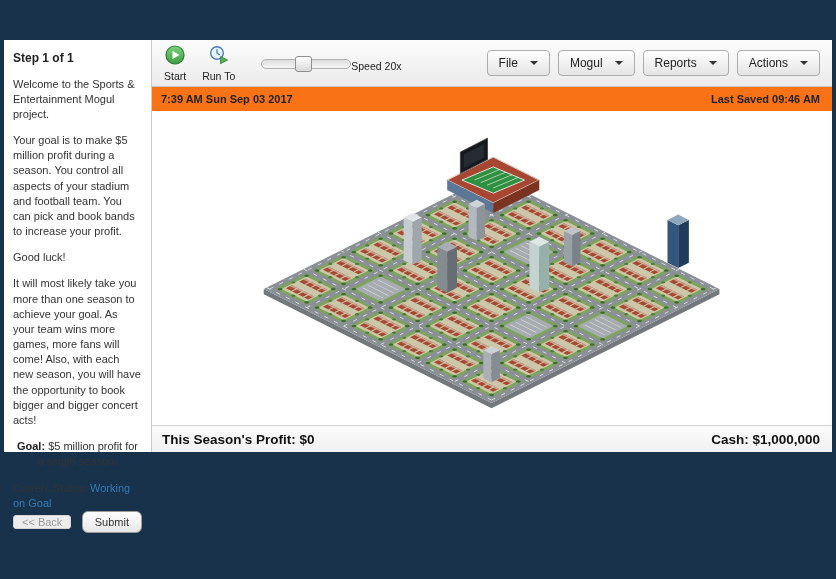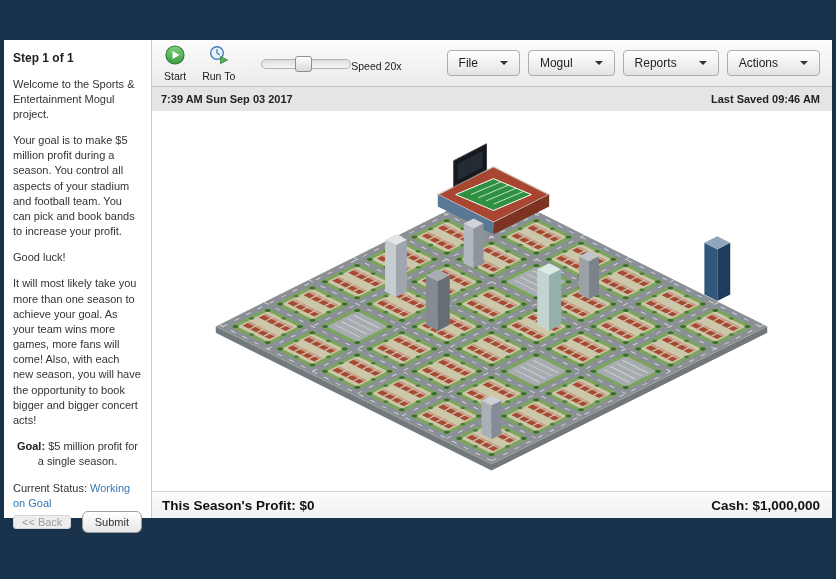--- a/index.html
+++ b/index.html
@@ -3,21 +3,21 @@
 <meta charset="utf-8">
 <style>
   html,body{margin:0;padding:0;}
   body{
     width:836px;height:579px;position:relative;overflow:hidden;
     background:#19324c;
     font-family:"Liberation Sans", sans-serif;
     -webkit-font-smoothing:antialiased;
   }
   .app-window{
-    position:absolute;left:4px;top:40px;width:828px;height:478px;
+    position:absolute;left:4px;top:40px;width:828px;height:412px;
     background:#ffffff;display:flex;box-sizing:border-box;
   }
   
   .sidebar{
     width:148px;min-width:148px;box-sizing:border-box;
     border-right:1px solid #cccccc;
     padding:10px 9px 8px 9px;
     display:flex;flex-direction:column;
     font-size:11px;color:#333;line-height:1.38;background:#fff;
   }
@@ -52,29 +52,29 @@
     width:88px;height:8px;border:1px solid #b2b2b2;border-radius:5px;
     background:linear-gradient(#dedede,#f5f5f5);position:relative;margin-top:3px;cursor:pointer;
   }
   .slider-handle{
     position:absolute;left:33px;top:-4px;width:15px;height:14px;
     background:linear-gradient(#ffffff,#d9d9d9);border:1px solid #8f8f8f;border-radius:3px;cursor:grab;
   }
   .slider-label{font-size:10.5px;color:#222;margin-top:4px;}
   .menus{margin-left:auto;display:flex;gap:8px;}
   .menu-btn{
-    display:flex;align-items:center;gap:22px;
+    display:flex;align-items:center;gap:12px;
     background:linear-gradient(#ffffff,#e4e4e4);
     border:1px solid #adadad;border-radius:4px;
     padding:5px 11px;font-size:12px;color:#222;cursor:pointer;font-family:inherit;
   }
   .caret{width:0;height:0;border-left:4px solid transparent;border-right:4px solid transparent;border-top:4px solid #333;}
   .datebar{
     height:24px;display:flex;align-items:center;justify-content:space-between;
-    padding:0 12px 0 9px;font-size:11px;font-weight:bold;color:#222;background:#e5e5e5;
+    padding:0 12px 0 9px;font-size:11px;font-weight:bold;color:#222;background:#f97316;
   }
   .canvas{flex:1;position:relative;background:#ffffff;overflow:hidden;}
   .canvas svg{position:absolute;left:0;top:0;width:100%;height:100%;}
   .bottombar{
     height:27px;box-sizing:border-box;border-top:1px solid #d2d2d2;
     background:linear-gradient(#fbfbfb,#f1f1f1);
     display:flex;align-items:center;justify-content:space-between;
     padding:0 12px 0 10px;font-size:13.5px;font-weight:bold;color:#111;
   }
 </style>

